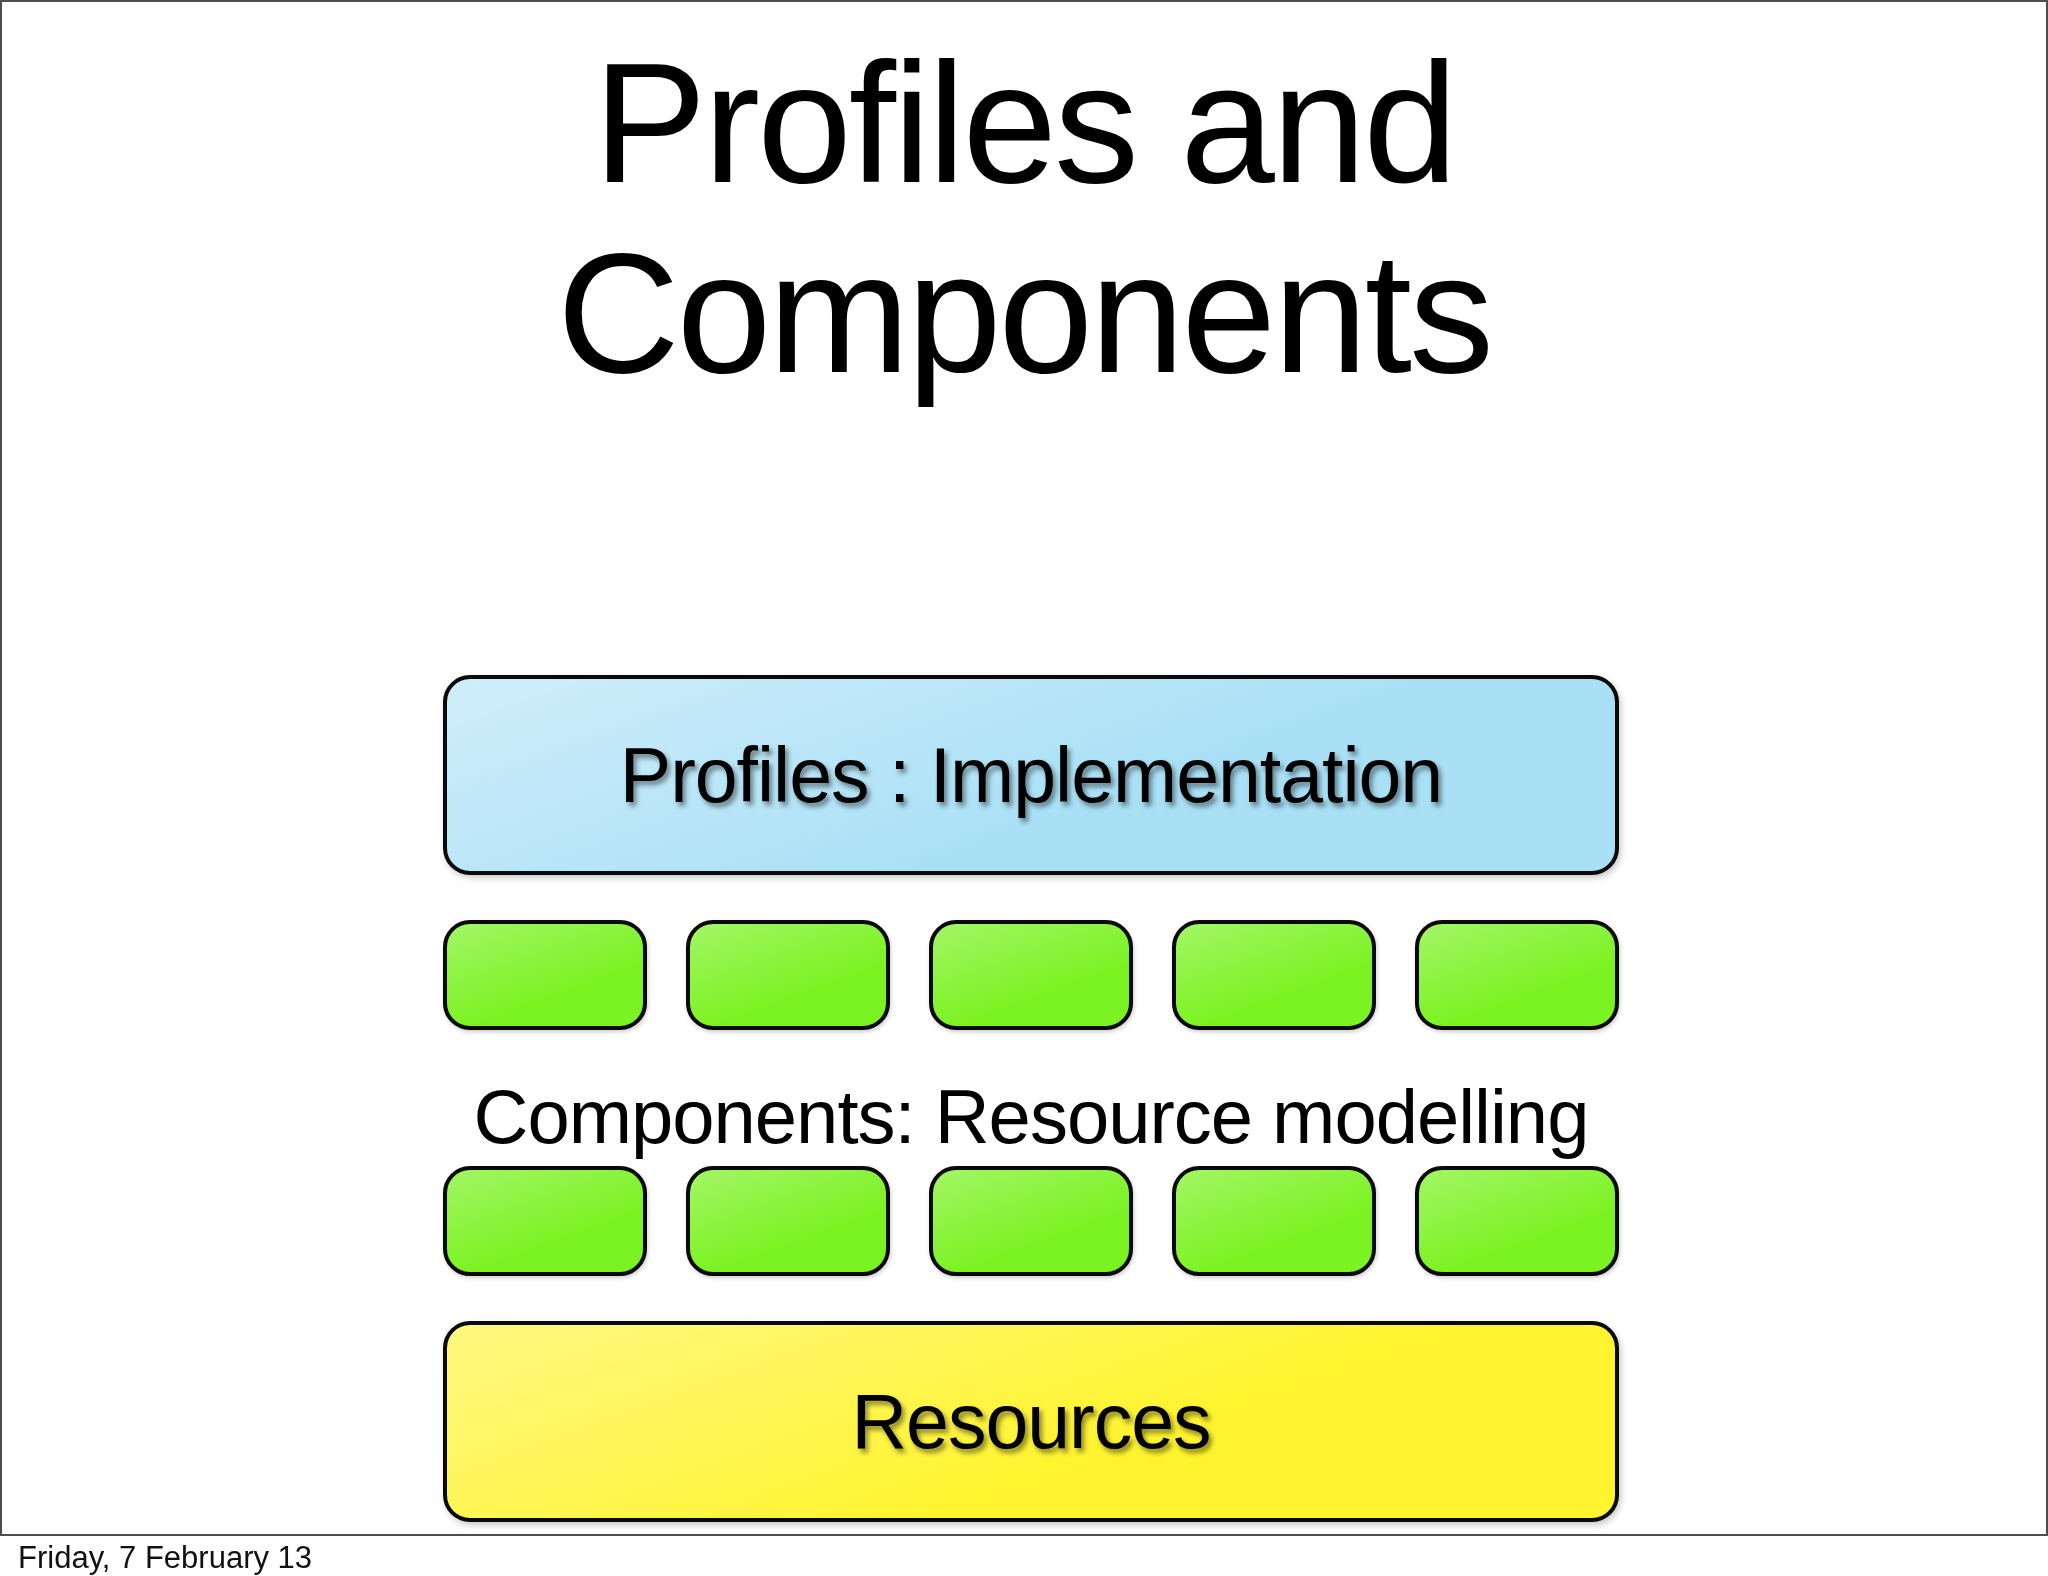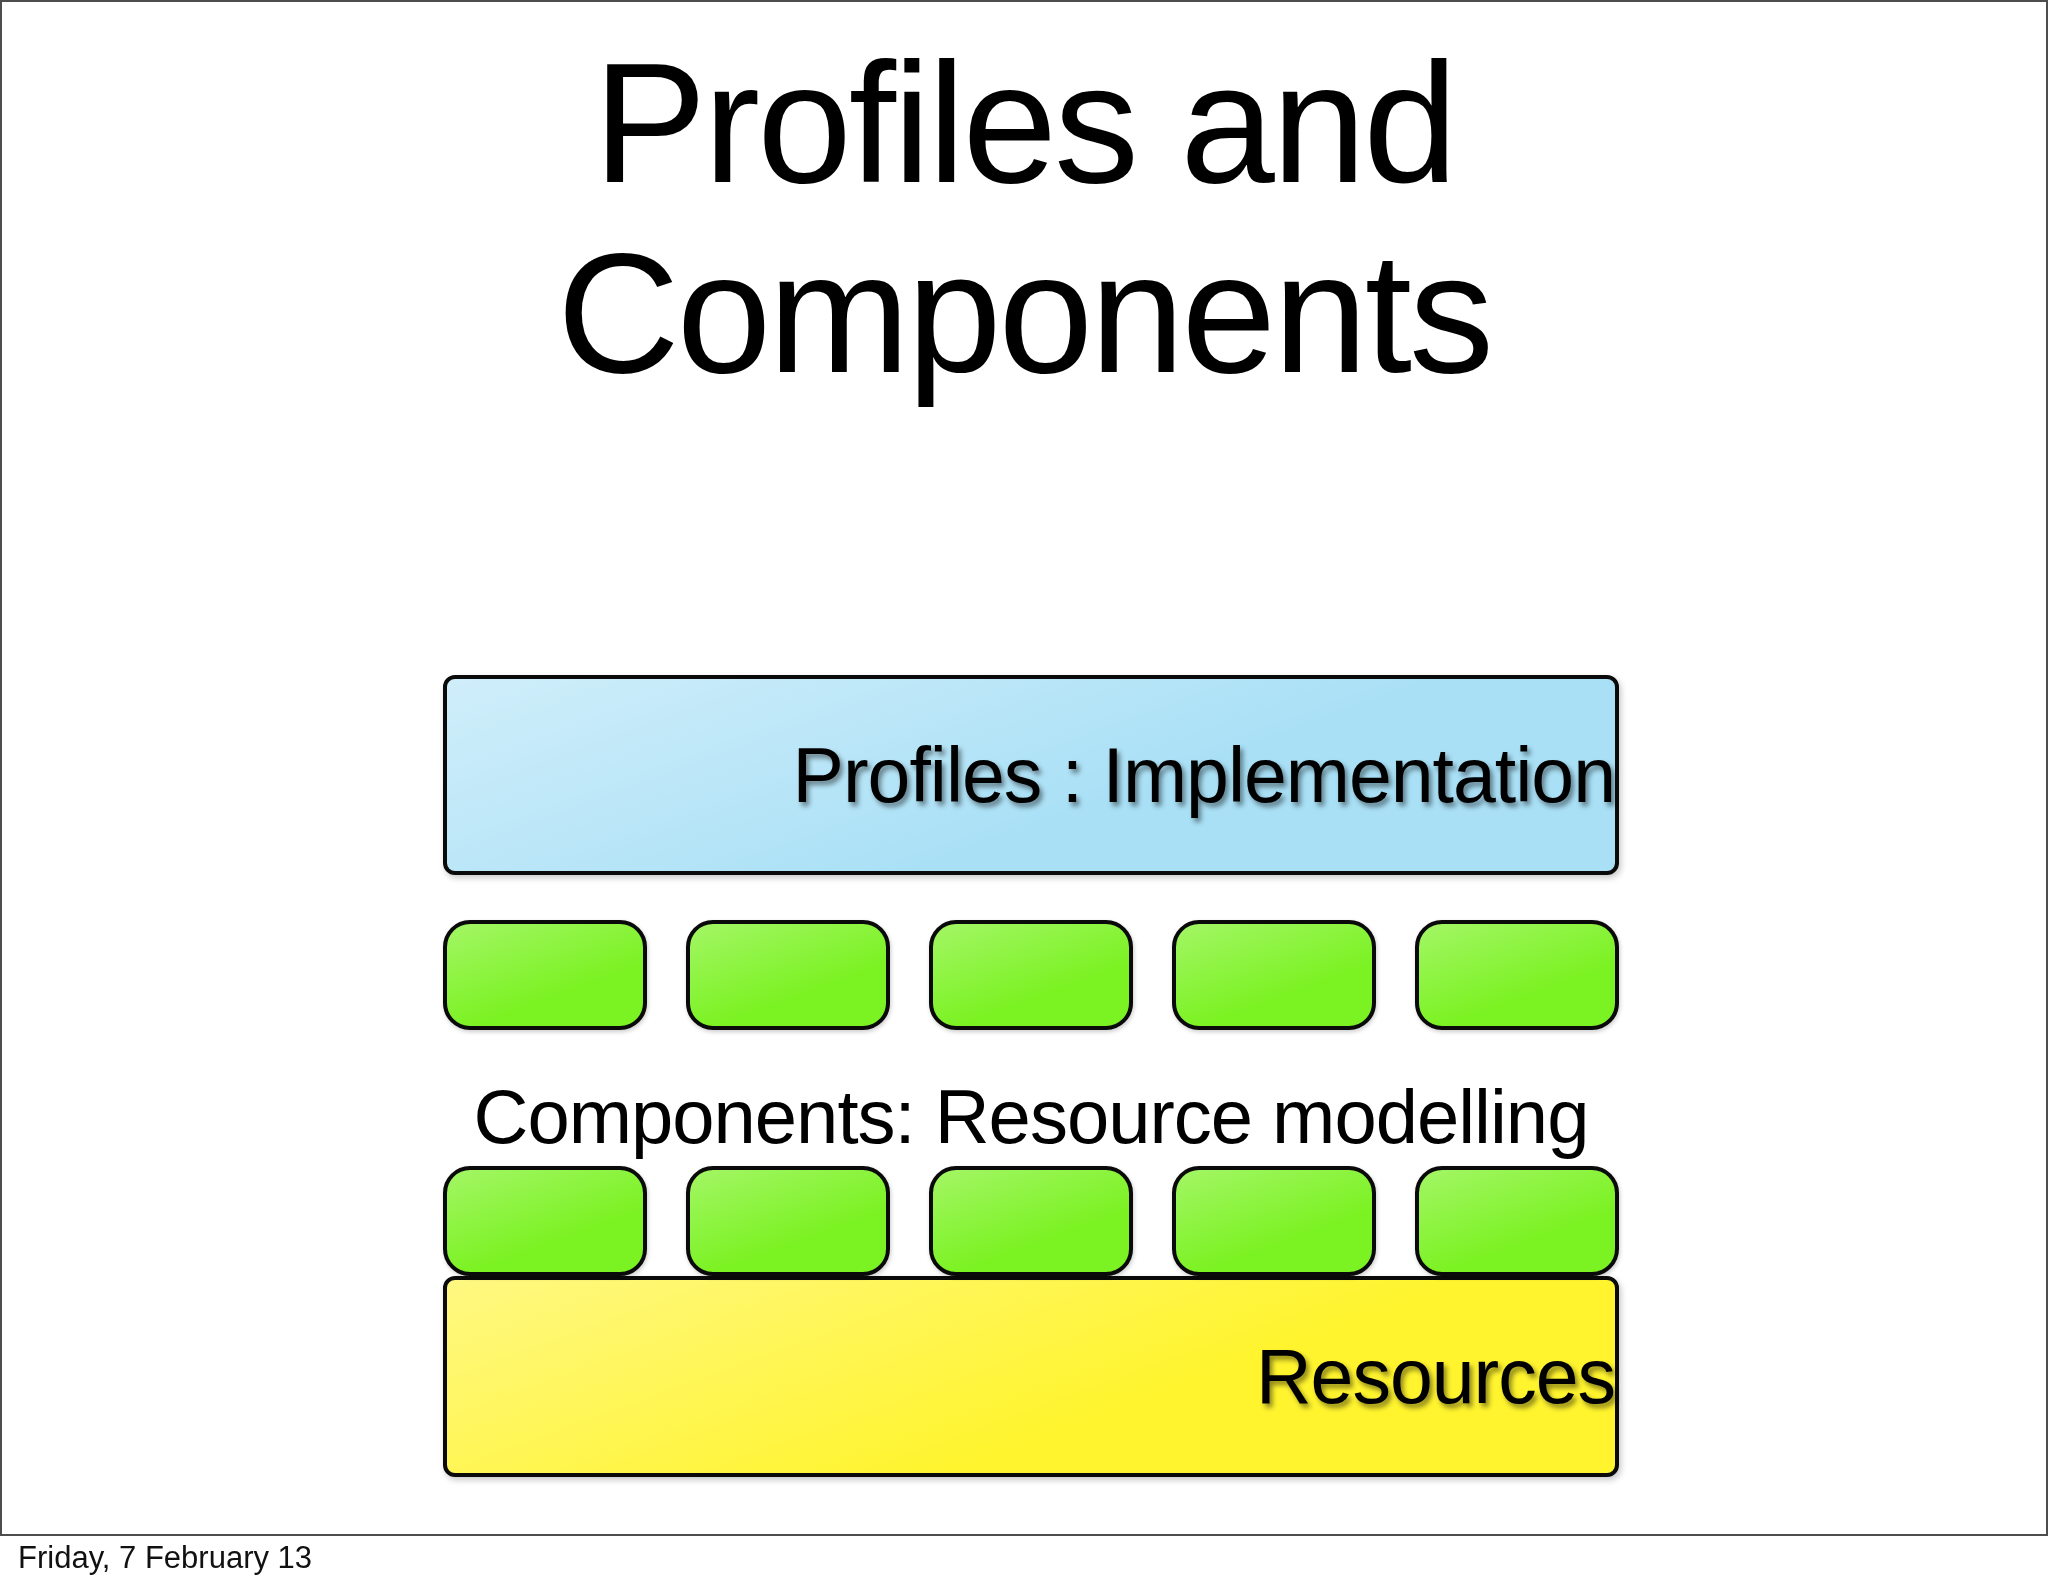--- a/index.html
+++ b/index.html
@@ -51,41 +51,42 @@
     position: absolute;
     left: 441px;
     top: 673px;
     width: 1176px;
   }
 
   .big-box {
     box-sizing: border-box;
     width: 100%;
     border: 4px solid var(--box-border, #0a0a0a);
-    border-radius: 12px;
+    border-radius: 27px;
     display: flex;
     align-items: center;
-    justify-content: flex-end;
+    justify-content: center;
     box-shadow: 2px 3px 6px rgba(0,0,0,0.22);
   }
   .big-box .box-label {
     font-size: 77px;
     letter-spacing: -1px;
     color: #000000;
     text-shadow: 3px 4px 5px rgba(0,0,0,0.45);
     white-space: nowrap;
   }
 
   .profiles-box {
     height: 200px;
     background-color: var(--profiles-fill, #a9e0f6);
     background-image: linear-gradient(160deg, rgba(255,255,255,0.45), rgba(255,255,255,0) 60%);
   }
 
   .resources-box {
+    margin-top: 45px;
     height: 201px;
     background-color: var(--resources-fill, #fff42e);
     background-image: linear-gradient(160deg, rgba(255,255,255,0.40), rgba(255,255,255,0) 60%);
   }
 
   .chip-row {
     display: flex;
     justify-content: space-between;
     width: 100%;
   }

